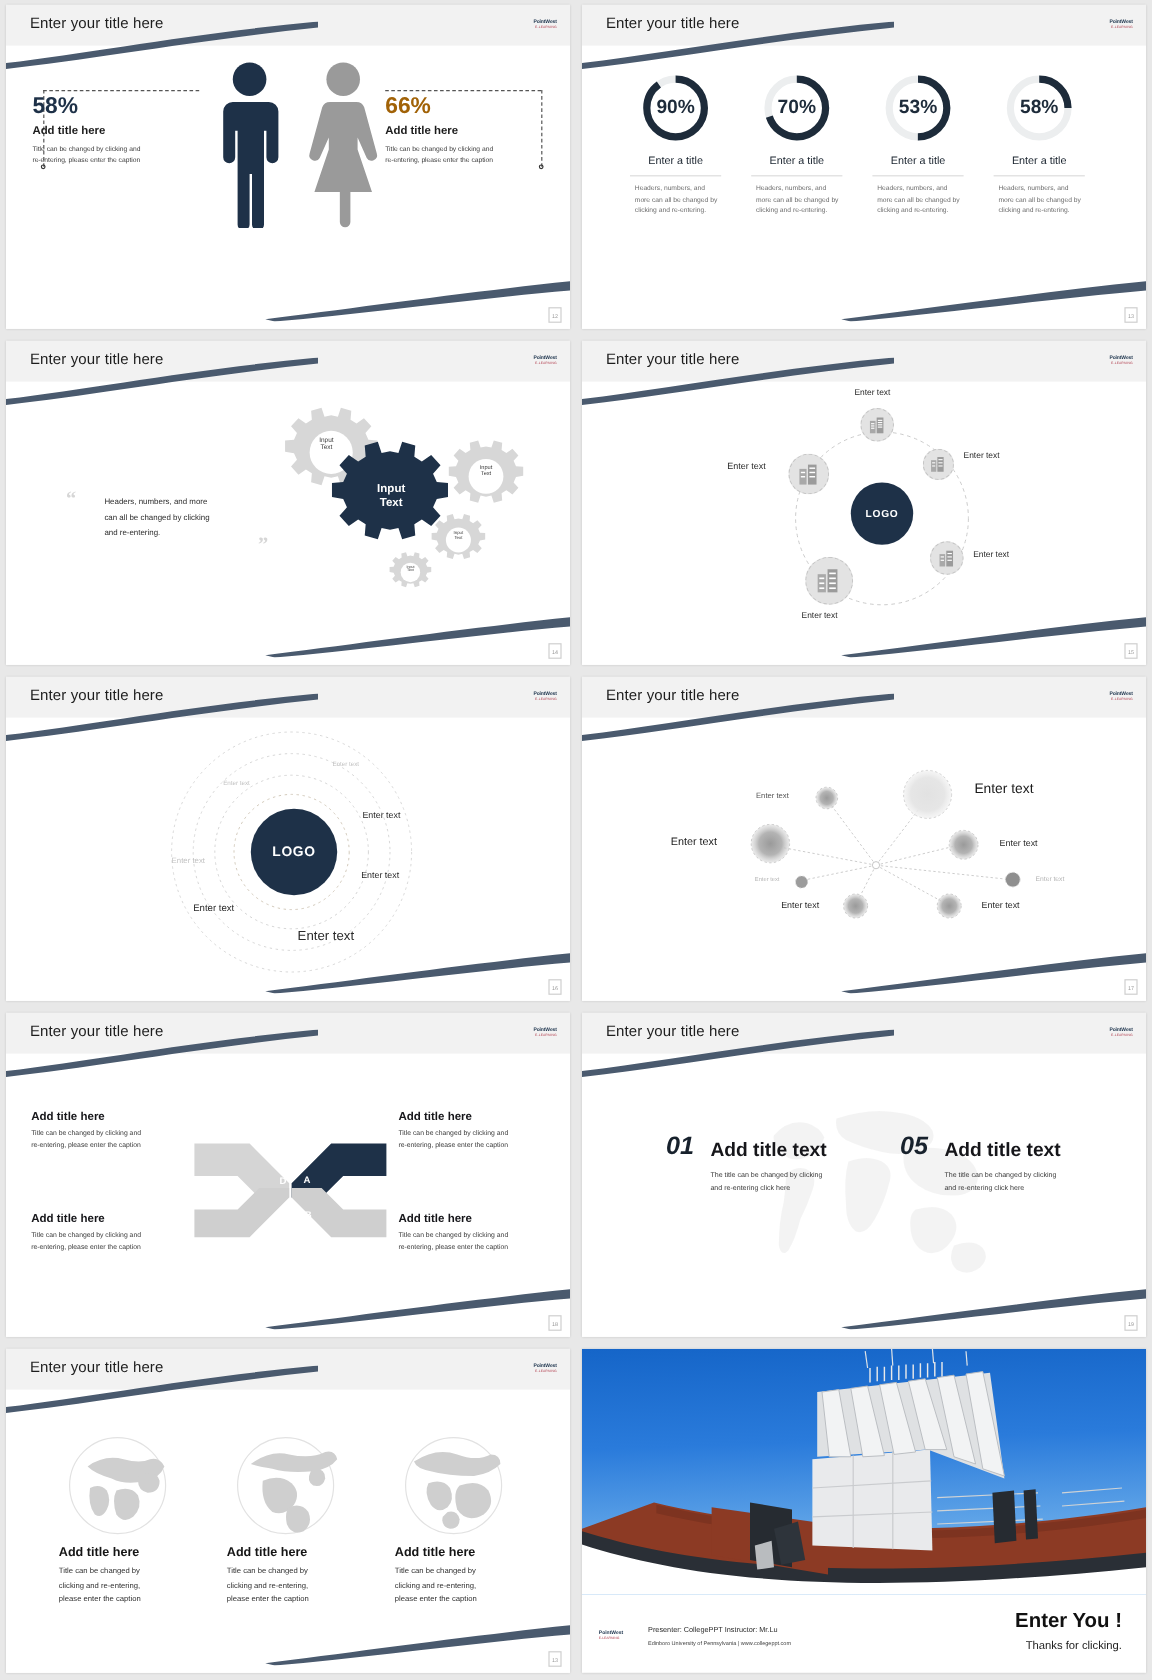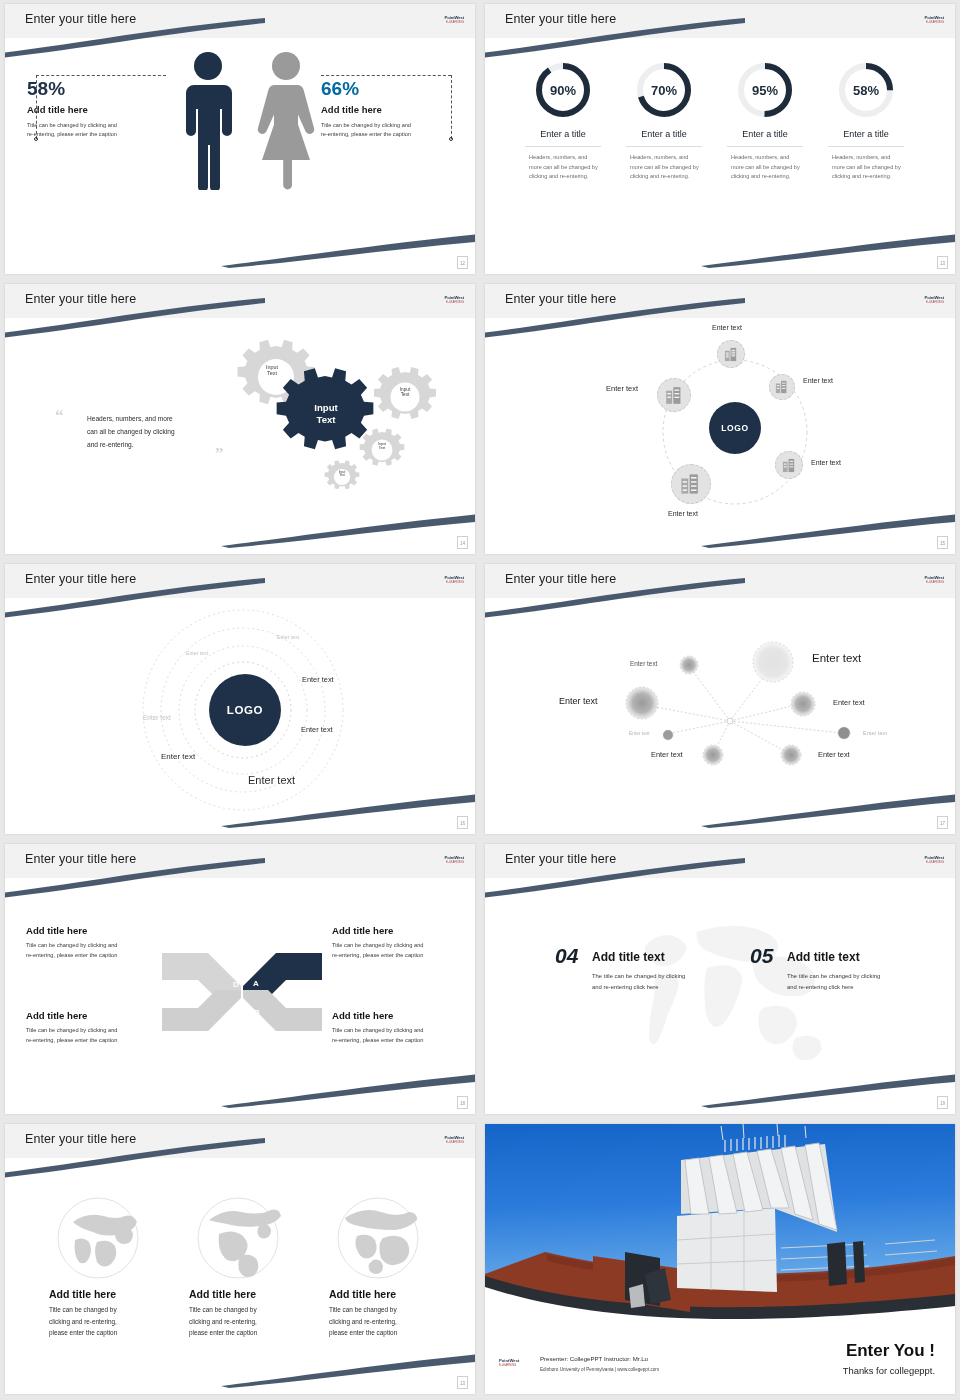--- a/index.html
+++ b/index.html
@@ -44,36 +44,36 @@
   
   .body-curve{
     position:absolute; left:-6%; top:16px; width:112%; height:260px;
     background:#fff; border-radius:50% 50% 0 0 / 26px 26px 0 0;
   }
   .sw-top, .sw-bot { position:absolute; pointer-events:none; }
   .sw-top { left:-30px; top:14px; width:290px; height:42px; }
   .sw-bot { right:-26px; bottom:6px; width:280px; height:40px; }
 
   .dark { color:#1e3148; }
-  .grey { color:#0369a1; }
+  .grey { color:#a16207; }
 
   
   .p-wrap{position:absolute; left:0; top:38px; width:100%; height:200px;}
   .dash-box{position:absolute; border:1px dashed #555;}
   .pct{font-size:19px; font-weight:bold;}
   .addt{font-size:9.5px; font-weight:bold; color:#1b1b1b;}
   .cap{font-size:5.6px; color:#3d3d3d; line-height:9px;}
 
   
   .donut-col{position:absolute; top:56px; width:104px; text-align:center;}
   .donut{position:relative; width:60px; height:60px; margin:0 auto;}
   .donut .val{
     position:absolute; left:0; top:0; width:60px; height:60px;
     display:flex; align-items:center; justify-content:center;
-    font-size:13px; font-weight:bold; color:#1d2b3a;
+    font-size:16px; font-weight:bold; color:#1d2b3a;
   }
   .donut-title{font-size:9px; font-weight:normal; color:#17212c; margin-top:9px;}
   .donut-rule{width:76px; height:1px; background:#dcdcdc; margin:7px auto 0;}
   .donut-desc{font-size:5.6px; color:#6d6d6d; line-height:9.6px; margin-top:6px; width:72px; margin-left:auto; margin-right:auto; text-align:left; padding-left:2px;}
 
   
   .quote{font-size:17px; color:#d6d6d6; font-weight:bold; font-family:"Liberation Serif",serif;}
   .gq-text{font-size:6.6px; color:#2c2c2c; line-height:13px;}
   .gear-lbl{position:absolute; text-align:center; line-height:1.15;}
 
@@ -90,21 +90,21 @@
   }
   .et{position:absolute; color:#2a2a2a; white-space:nowrap;}
 
   
   .xt-title{font-size:9.6px; font-weight:bold; color:#16161a;}
   .xt-body{font-size:5.7px; color:#3b3b3b; line-height:9.6px; margin-top:5px;}
   .xletter{position:absolute; color:#fff; font-size:8px; font-weight:bold;}
 
   
   .num{font-size:21px; font-weight:bold; font-style:italic; color:#17212c;}
-  .n-title{font-size:12px; font-weight:bold; color:#16161a;}
+  .n-title{font-size:16px; font-weight:bold; color:#16161a;}
   .n-body{font-size:5.9px; color:#3b3b3b; line-height:10.5px; margin-top:7px;}
 
   
   .g-title{font-size:10.5px; font-weight:bold; color:#151515;}
   .g-body{font-size:6.4px; color:#2e2e2e; line-height:11.5px; margin-top:4px;}
 
   
   .thanks-slide{background:#fff;}
   .photo{position:absolute; left:0; top:0; width:100%; height:205px; overflow:hidden;}
   .sky{position:absolute;inset:0;background:linear-gradient(178deg,#1565c8 0%,#2a7bdb 38%,#62a6e8 72%,#9ec9f0 100%);}
@@ -216,21 +216,21 @@
       <div class="donut-rule"></div>
       <div class="donut-desc">Headers, numbers, and more can all be changed by clicking and re-entering.</div>
     </div>
 
     <div class="donut-col" style="left:228px;">
       <div class="donut">
         <svg width="60" height="60" viewBox="0 0 60 60">
           <circle cx="30" cy="30" r="24" fill="none" stroke="#eceeef" stroke-width="6"></circle>
           <circle cx="30" cy="30" r="24" fill="none" stroke="#1d2b3a" stroke-width="6" stroke-dasharray="75.4 150.8" transform="rotate(-90 30 30)"></circle>
         </svg>
-        <div class="val">95%</div>
+        <div class="val">53%</div>
       </div>
       <div class="donut-title">Enter a title</div>
       <div class="donut-rule"></div>
       <div class="donut-desc">Headers, numbers, and more can all be changed by clicking and re-entering.</div>
     </div>
 
     <div class="donut-col" style="left:329px;">
       <div class="donut">
         <svg width="60" height="60" viewBox="0 0 60 60">
           <circle cx="30" cy="30" r="24" fill="none" stroke="#eceeef" stroke-width="6"></circle>
@@ -608,21 +608,21 @@
         <path d="M20,62 q12,-8 20,-2 q6,6 2,16 q-4,12 -10,24 q-4,16 -10,26 q-6,6 -8,-4 q0,-20 4,-36 q2,-14 2,-24 z"></path>
         <path d="M62,16 q30,-10 56,-4 q18,4 24,14 q4,10 -8,16 q-16,6 -34,2 q-18,-4 -30,-10 q-10,-6 -8,-18 z"></path>
         <path d="M72,52 q16,-6 28,0 q10,6 6,18 q-4,16 -12,30 q-8,14 -16,10 q-8,-6 -8,-22 q-2,-22 2,-36 z"></path>
         <path d="M118,44 q26,-8 48,2 q14,8 14,20 q-2,12 -16,14 q-20,2 -34,-8 q-14,-10 -12,-28 z"></path>
         <path d="M128,92 q20,-6 30,4 q8,10 0,22 q-8,12 -20,10 q-12,-4 -14,-18 q-2,-14 4,-18 z"></path>
         <path d="M160,122 q16,-6 24,2 q6,8 -2,16 q-10,8 -20,2 q-8,-8 -2,-20 z"></path>
       </g>
     </svg>
 
     <div style="position:absolute;left:70px;top:100px;">
-      <span class="num">04</span>
+      <span class="num">01</span>
       <div style="position:absolute;left:37px;top:6px;width:145px;">
         <div class="n-title">Add title text</div>
         <div class="n-body">The title can be changed by clicking</div>
         <div class="n-body" style="margin-top:0;">and re-entering click here</div>
       </div>
     </div>
 
     <div style="position:absolute;left:265px;top:100px;">
       <span class="num">05</span>
       <div style="position:absolute;left:37px;top:6px;width:145px;">
@@ -772,17 +772,17 @@
       </svg>
     </div>
 
     <div class="pres-logo">
       <div class="b1">PointWest</div>
       <div class="b2">E-LEARNING</div>
     </div>
     <div class="pres1">Presenter: CollegePPT   Instructor: Mr.Lu</div>
     <div class="pres2">Edinboro University of Pennsylvania  |  www.collegeppt.com</div>
     <div class="thanks-big">Enter You !</div>
-    <div class="thanks-sub">Thanks for collegeppt.</div>
+    <div class="thanks-sub">Thanks for clicking.</div>
   </div>
   </div>
 
 </div>
 
 </body></html>

